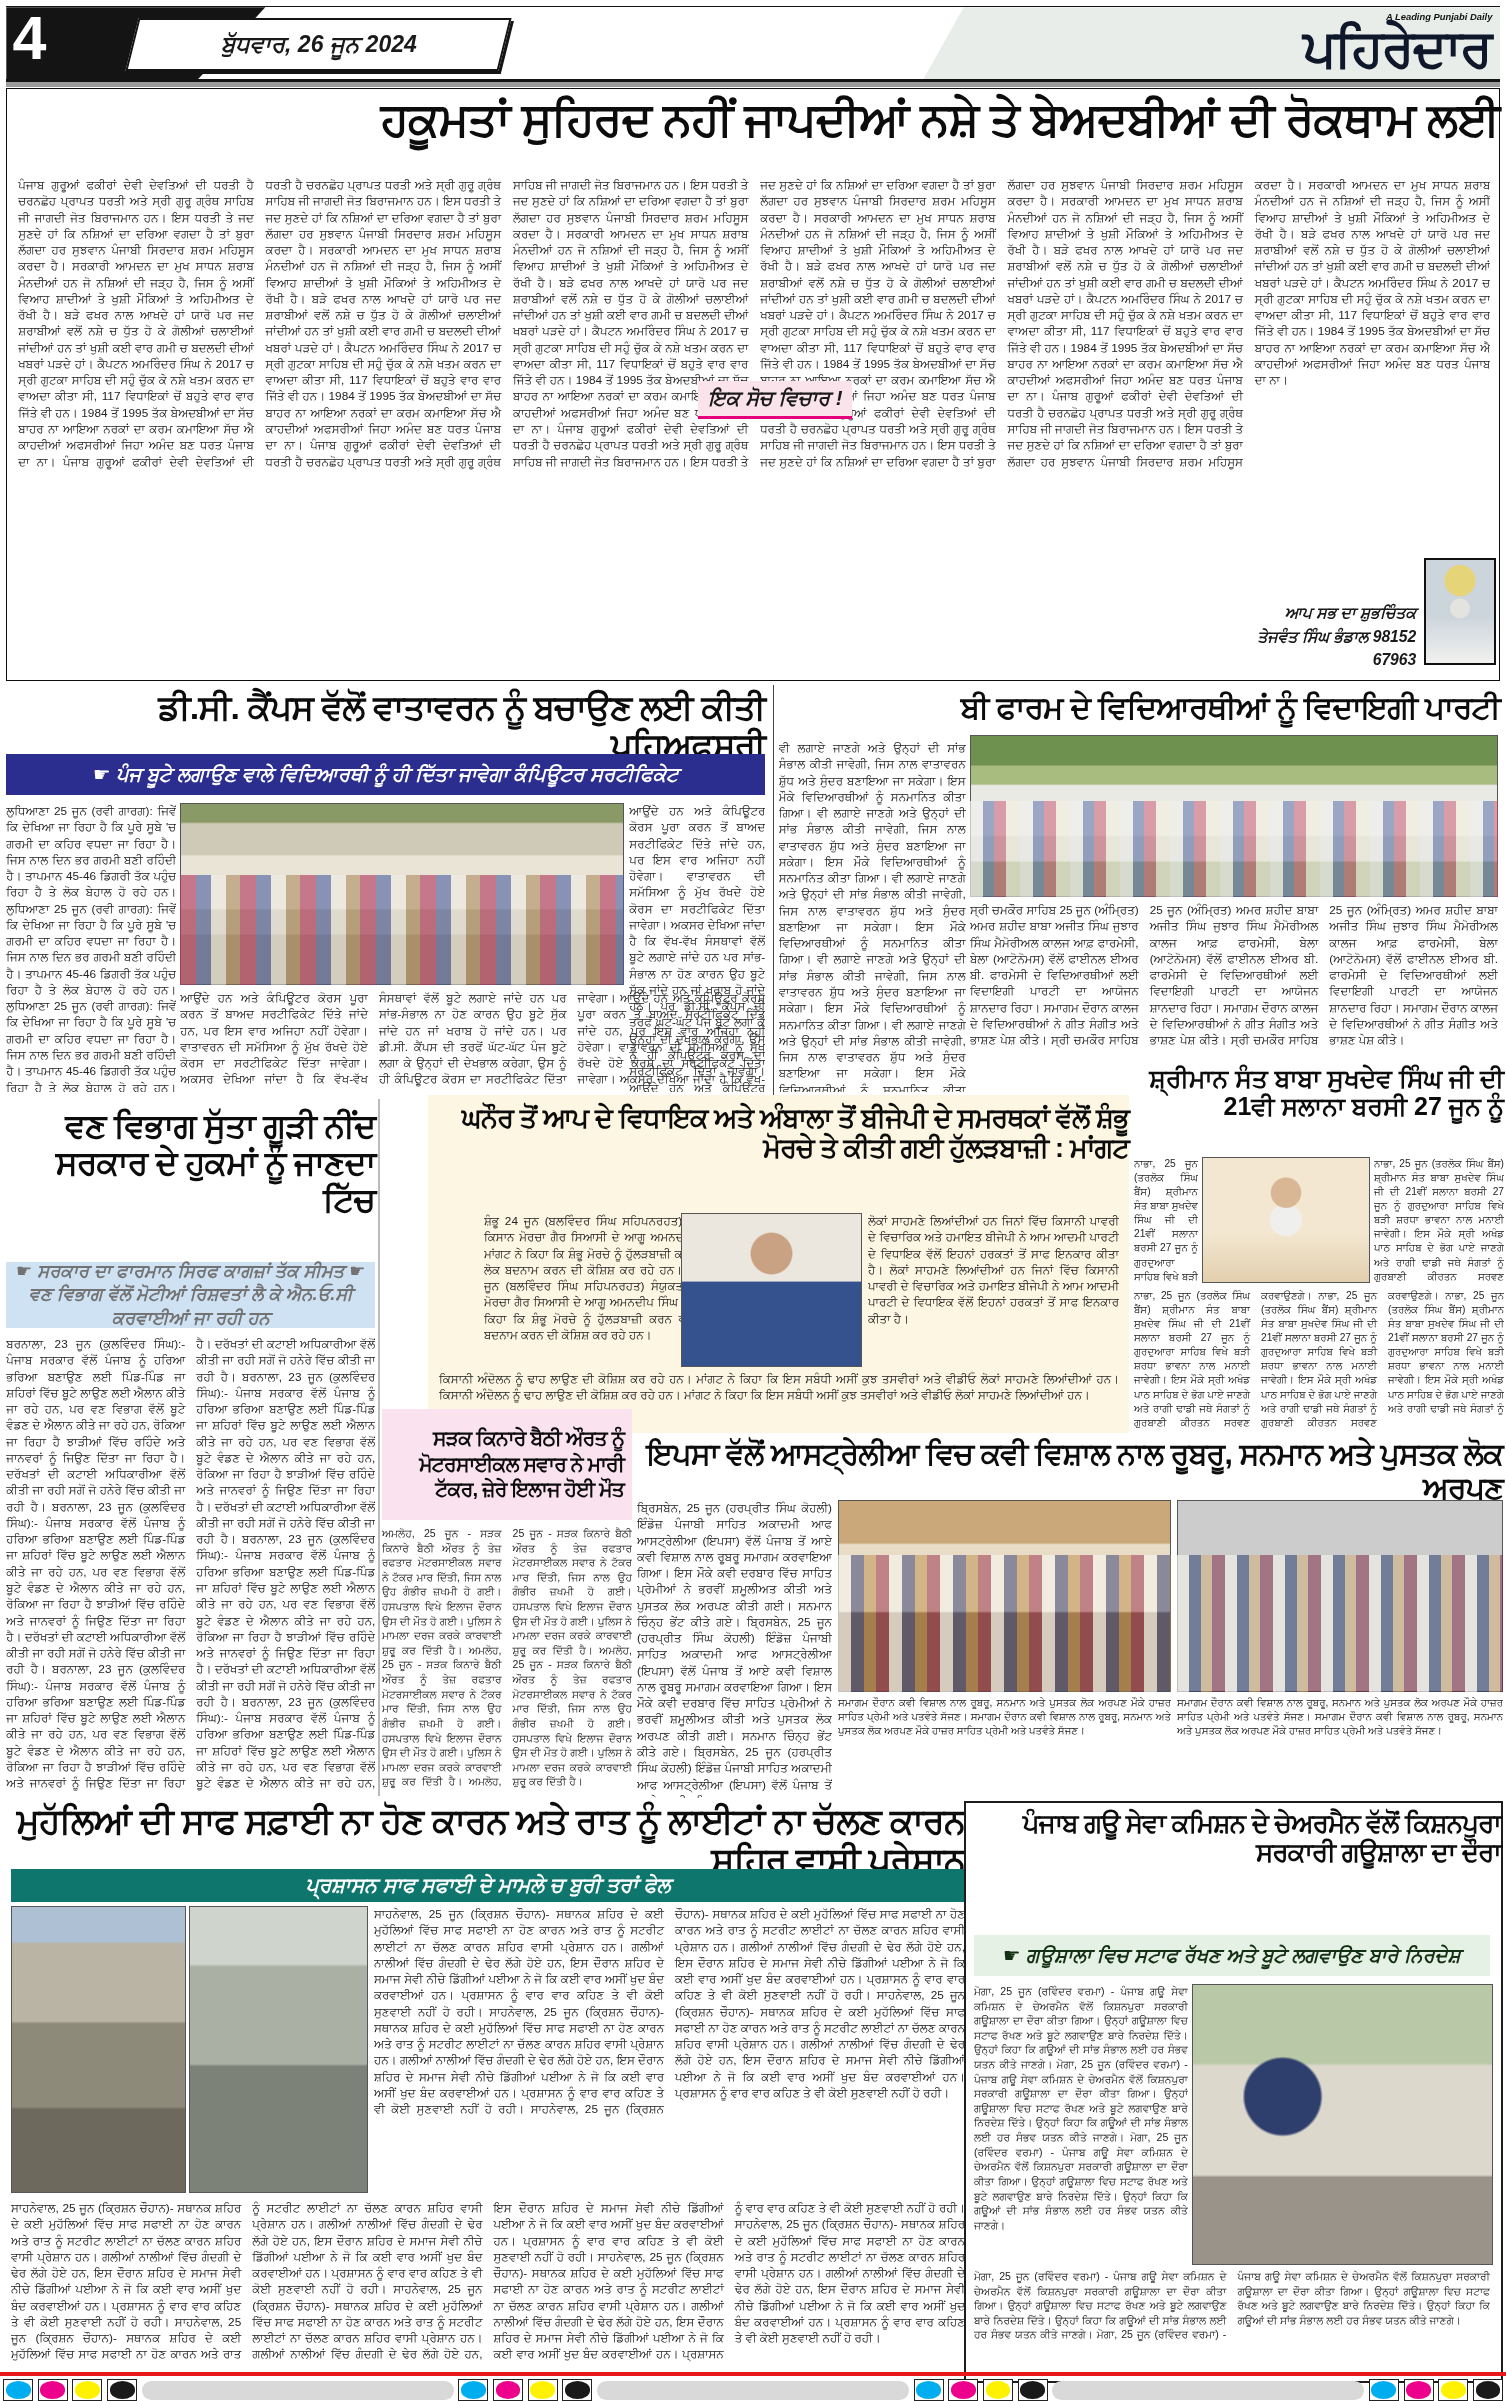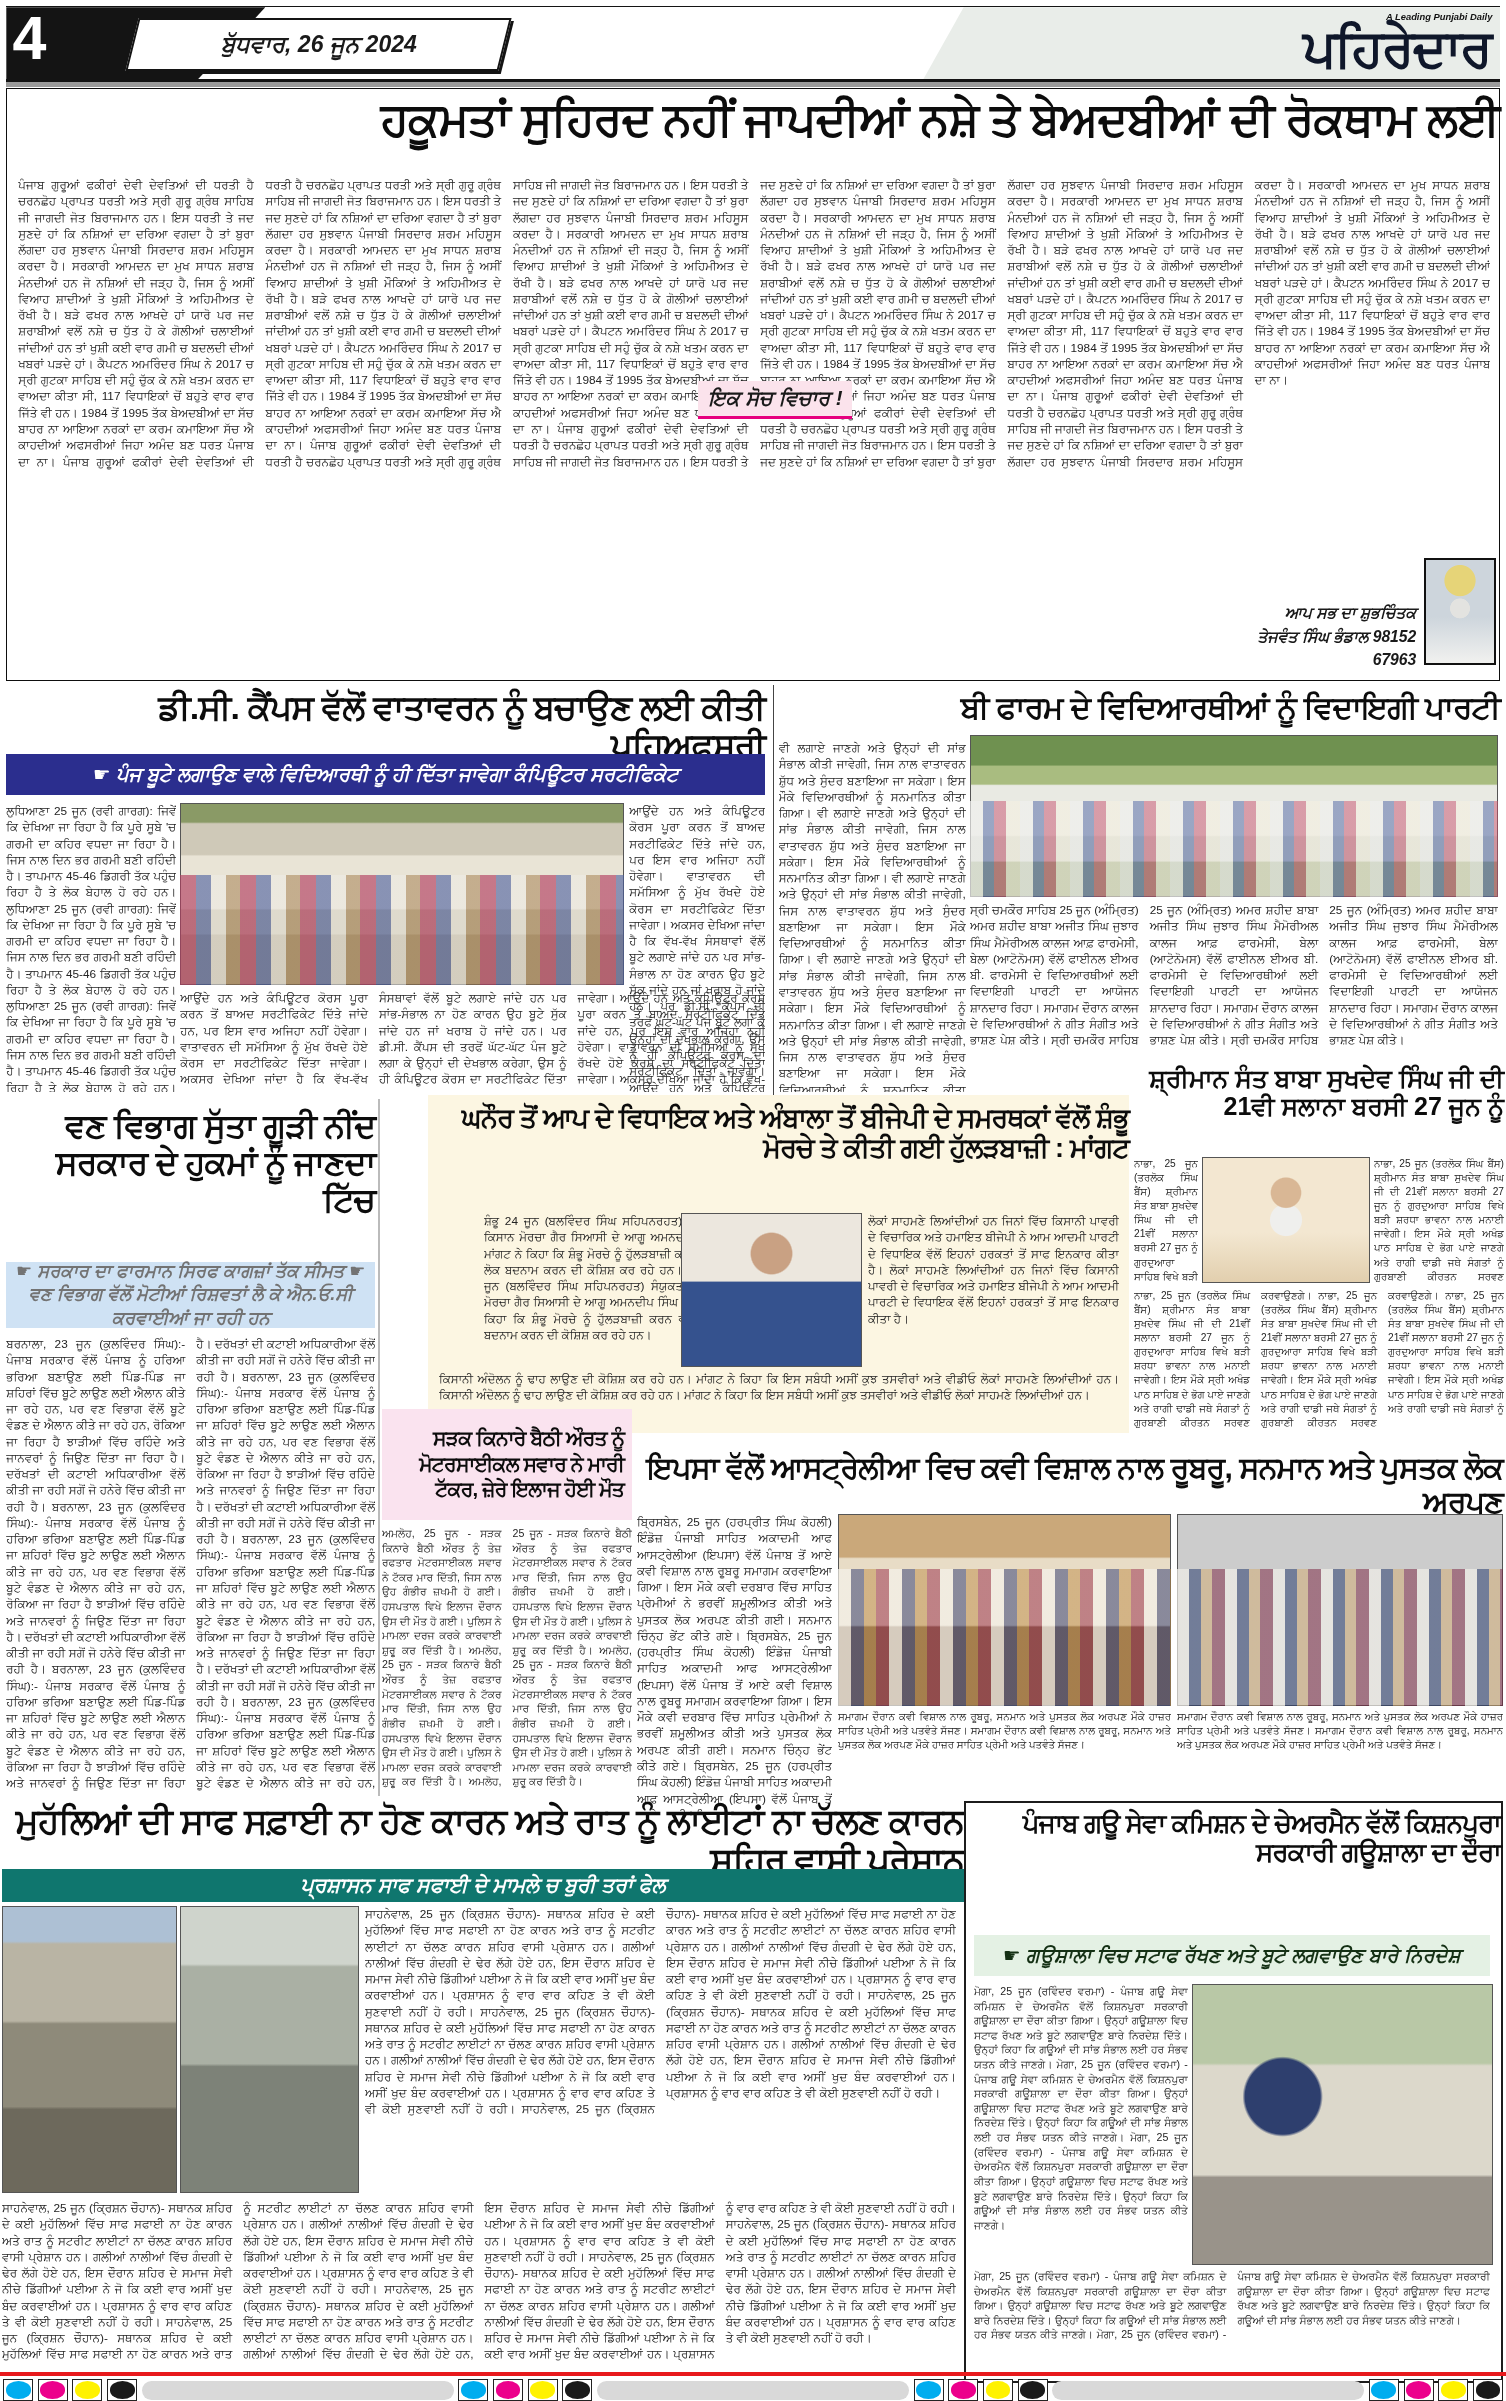--- a/index.html
+++ b/index.html
@@ -76,36 +76,36 @@
      background:radial-gradient(circle at 50% 28%,#d9b795 0 12%,rgba(0,0,0,0) 13%),
                 radial-gradient(circle at 50% 50%,#efefed 0 15%,rgba(0,0,0,0) 16%),
                 linear-gradient(180deg,#f3e7d1 0 60%,#e2cfae 100%);}
   #sant-colR{position:absolute;left:240px;top:96px;width:130px;height:126px;font-size:10.2px;}
   #sant-bottom{position:absolute;left:0;top:228px;width:370px;height:145px;font-size:10.2px;}
   
   #acc-box{left:382px;top:1409px;width:250px;height:111px;background:#fae3ef;display:flex;align-items:center;justify-content:center;padding:4.7px 7.9px;box-sizing:border-box;}
   #acc-box .headline{font-size:20.4px;line-height:1.25;}
   #acc-text{left:382px;top:1526px;width:250px;height:272px;font-size:10.6px;}
   
-  #ipsa{left:637px;top:1437px;width:866px;height:361px;margin-top:14px;}
+  #ipsa{left:637px;top:1437px;width:866px;height:361px;}
   #ipsa-headline{position:absolute;left:0;top:0;width:100%;font-size:30px;}
   #ipsa-colL{position:absolute;left:0;top:63px;width:195px;height:298px;}
   #ipsa-photo1{position:absolute;left:201px;top:63px;width:333px;height:192px;
      background:linear-gradient(180deg,#caa87a 0 22%,#e8dcc6 23% 58%,#8d7154 59% 100%);}
   #ipsa-people1{position:absolute;left:201px;top:118px;width:333px;height:137px;
      background:repeating-linear-gradient(90deg,rgba(245,242,235,.7) 0 13.3px,rgba(60,70,120,.55) 13.3px 26px,rgba(190,140,70,.5) 26px 38px,rgba(150,40,70,.5) 38px 51px);}
   #ipsa-photo2{position:absolute;left:540px;top:63px;width:326px;height:192px;
      background:linear-gradient(180deg,#b89succ 0 0),linear-gradient(180deg,#b08a5e 0 20%,#e3d7c0 21% 60%,#7e6245 61% 100%);}
   #ipsa-people2{position:absolute;left:540px;top:118px;width:326px;height:137px;
      background:repeating-linear-gradient(90deg,rgba(240,238,232,.7) 0 11.8px,rgba(40,60,110,.55) 11.8px 24px,rgba(210,170,110,.5) 24px 35px,rgba(120,30,60,.5) 35px 48px);}
   .ipsa-cap{font-size:10.2px;line-height:1.35;text-align:justify;color:#222;overflow:hidden;}
   #ipsa-cap1{position:absolute;left:201px;top:259px;width:333px;height:100px;}
   #ipsa-cap2{position:absolute;left:540px;top:259px;width:326px;height:100px;}
   
-  #muh{left:2px;top:1801px;width:954px;height:584px;padding-left:8px;}
+  #muh{left:11px;top:1801px;width:954px;height:584px;}
   #muh-headline{position:absolute;left:0;top:0;width:100%;font-size:35px;}
   #muh-banner{position:absolute;left:0;top:68px;width:100%;height:33px;background:#0f766e;color:#fff;font-size:20.4px;}
   #muh-photo1{position:absolute;left:0;top:105px;width:175px;height:287px;
      background:linear-gradient(180deg,#adc0d4 0 12%,#b9b4a4 13% 40%,#8e8a7a 41% 70%,#6d695c 71% 100%),
                 repeating-linear-gradient(35deg,rgba(0,0,0,.12) 0 4.7px,rgba(255,255,255,.08) 4.7px 9.4px);}
   #muh-photo2{position:absolute;left:178px;top:105px;width:179px;height:287px;
      background:linear-gradient(180deg,#cfd4cc 0 20%,#aab0a4 21% 55%,#7d8278 56% 100%),
                 repeating-linear-gradient(0deg,rgba(0,0,0,.1) 0 7.9px,rgba(255,255,255,.06) 7.9px 15.7px);}
   #muh-colsR{position:absolute;left:363px;top:105px;width:591px;height:287px;}
   #muh-bottom{position:absolute;left:0;top:399px;width:954px;height:185px;}

